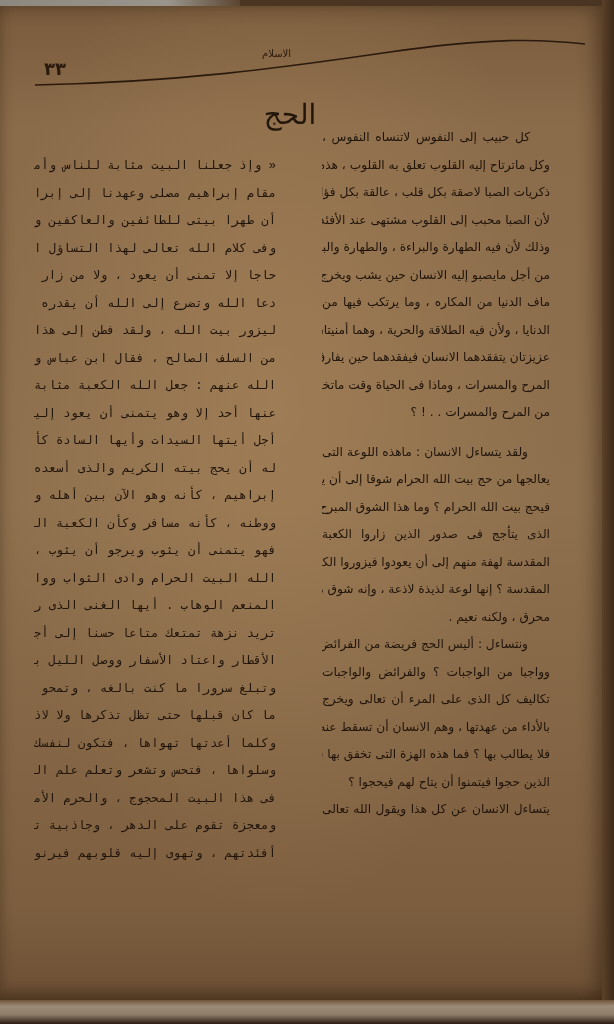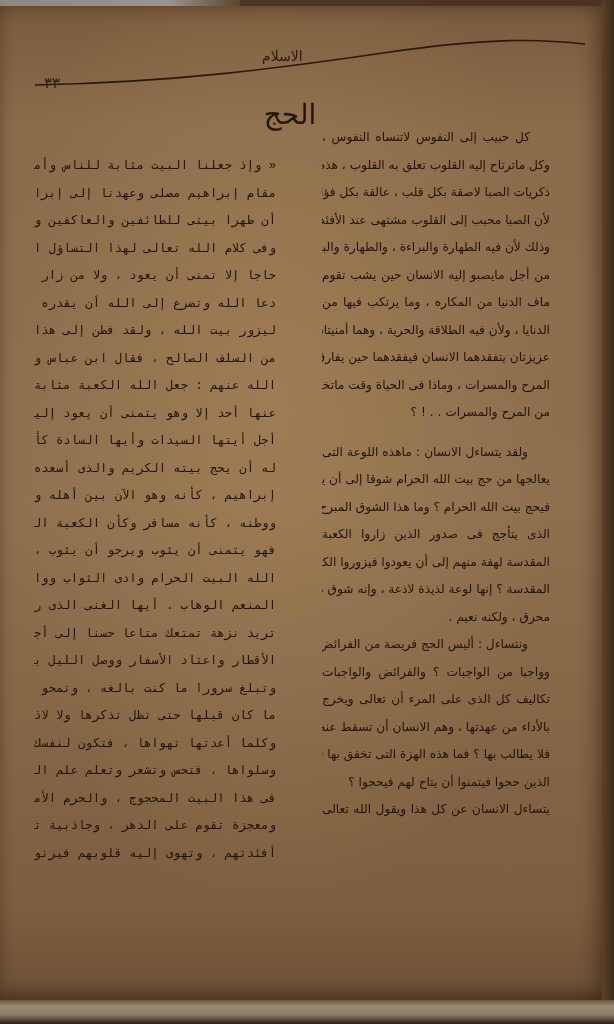--- a/index.html
+++ b/index.html
@@ -24,25 +24,25 @@
     background:linear-gradient(90deg,#5b4128,#3d2a18);
   }
   .bottom-strip {
     position:absolute; left:0; bottom:0; width:614px; height:24px;
     background:linear-gradient(180deg,#6e5236 0%, #9a8a76 25%, #8f7e6a 60%, #2a1d12 100%);
   }
   .header-rule {
     position:absolute; left:30px; top:26px; width:560px; height:60px;
   }
   .magazine-name {
-    position:absolute; left:262px; top:42px; font-size:14px; color:#2a1a0e;
+    position:absolute; left:262px; top:42px; font-size:10px; color:#2a1a0e;
     font-family:"DejaVu Sans", sans-serif; direction:rtl;
   }
   .page-number {
-    position:absolute; left:44px; top:52px; font-size:15px; font-weight:normal; color:#2a1a0e;margin-top:16px;
+    position:absolute; left:44px; top:52px; font-size:18px; font-weight:bold; color:#2a1a0e;
   }
   .title {
     position:absolute; left:250px; top:92px; width:80px; text-align:center;
     font-size:28px; color:#22150a; font-family:Liberation Serif, serif; direction:rtl;
   }
   .column {
     position:absolute; direction:rtl; text-align:justify;
     color:#20140a; font-family:"DejaVu Sans", sans-serif;
     font-size:12.2px; line-height:27.5px;
   }
@@ -66,21 +66,21 @@
   <div class="magazine-name">الاسلام</div>
   <div class="page-number">٣٣</div>
   <div class="title">الحج</div>
 
   <div class="column col-right">
     <span class="line first">كل حبيب إلى النفوس لاتنساه النفوس ،</span>
     <span class="line">وكل ماترتاح إليه القلوب تعلق به القلوب ، هذه</span>
     <span class="line">ذكريات الصبا لاصقة بكل قلب ، عالقة بكل فؤاد</span>
     <span class="line">لأن الصبا محبب إلى القلوب مشتهى عند الأفئدة</span>
     <span class="line">وذلك لأن فيه الطهارة والبراءة ، والطهارة والبراءة</span>
-    <span class="line">من أجل مايصبو إليه الانسان حين يشب تقوم</span>
+    <span class="line">من أجل مايصبو إليه الانسان حين يشب ويخرج</span>
     <span class="line">ماف الدنيا من المكاره ، وما يرتكب فيها من</span>
     <span class="line">الدنايا ، ولأن فيه الطلاقة والحرية ، وهما أمنيتان</span>
     <span class="line">عزيزتان يتفقدهما الانسان فيفقدهما حين يفارق</span>
     <span class="line">المرح والمسرات ، وماذا فى الحياة وقت ماتخلومن</span>
     <span class="line short">من المرح والمسرات . . ! ؟</span>
     <div class="para-gap"></div>
     <span class="line indent">ولقد يتساءل الانسان : ماهذه اللوعة التى</span>
     <span class="line">يعالجها من حج بيت الله الحرام شوقا إلى أن يعود</span>
     <span class="line">فيحج بيت الله الحرام ؟ وما هذا الشوق المبرح</span>
     <span class="line">الذى يتأجج فى صدور الذين زاروا الكعبة</span>

